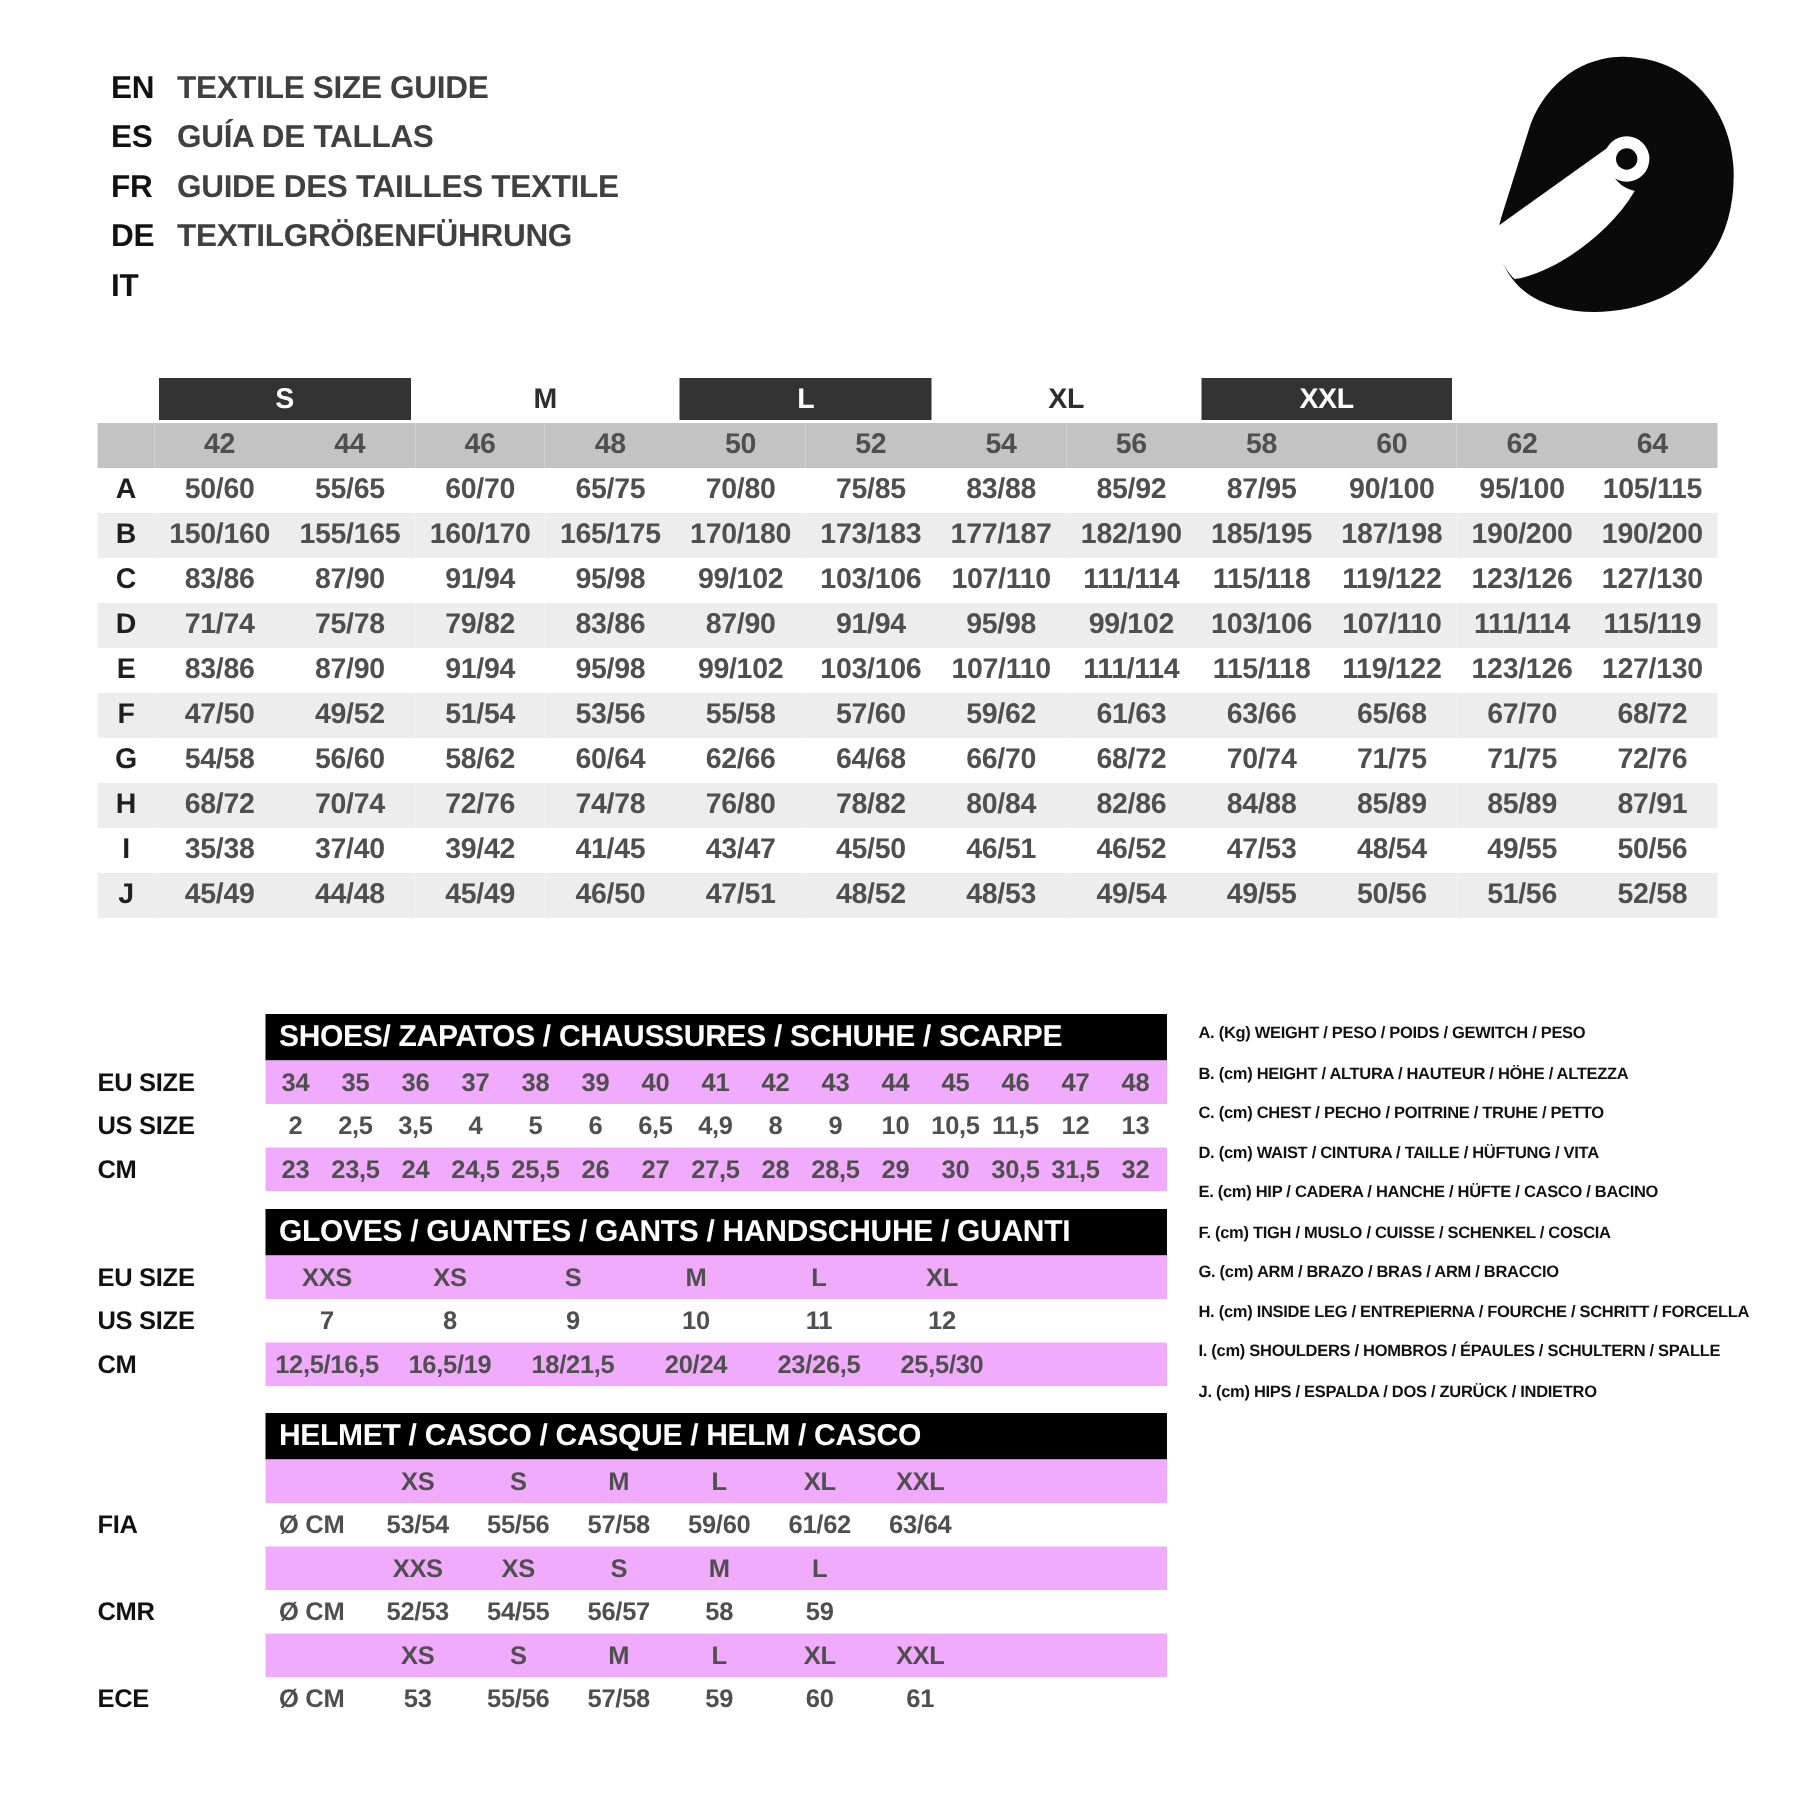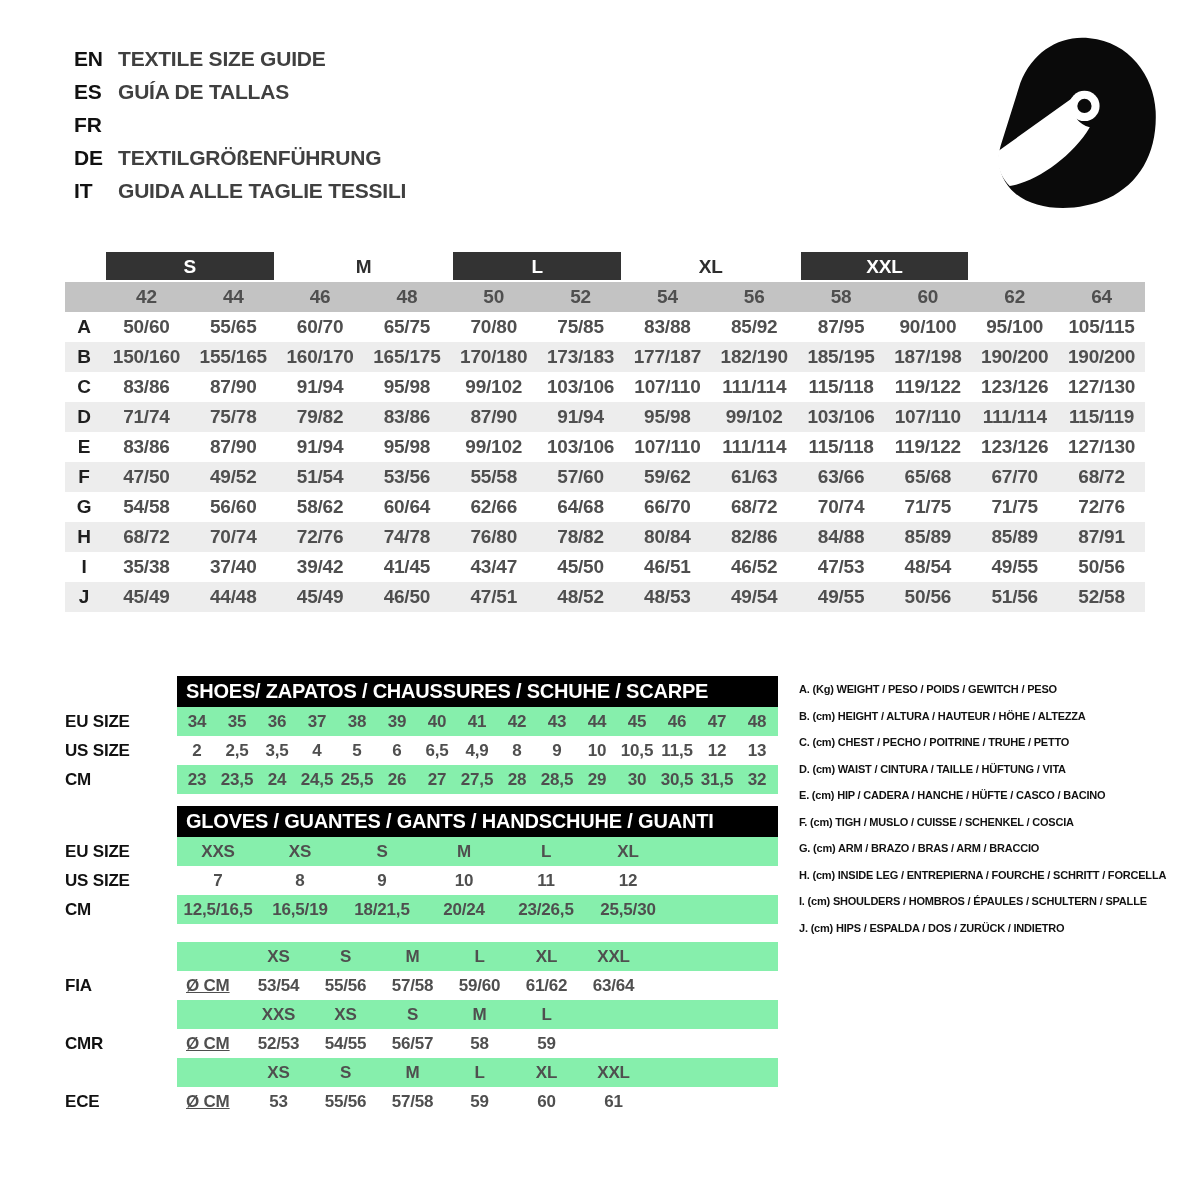--- a/index.html
+++ b/index.html
@@ -31,27 +31,27 @@
   tbody.mrows th.rletter{color:#1f1f1f;}
   tbody.mrows tr:nth-child(even){background:#ededed;}
 
   
   .block{position:absolute;left:65px;width:713px;}
   .block .bar{margin-left:112px;height:31px;line-height:31px;background:#000000;
               color:#ffffff;font-size:20px;padding-left:9px;box-sizing:border-box;}
   .trow{display:flex;height:29px;line-height:29px;}
   .trow .lbl{width:112px;font-size:17px;color:#111;box-sizing:border-box;}
   .trow .rowbody{flex:1;display:flex;}
-  .rowbody.stripe{background:#86efac;}
+  .rowbody.stripe{background:#f0abfc;}
   .cells{display:flex;}
   .c{text-align:center;font-size:17px;color:#4f4f4f;}
   .shoes-cells .c{width:40px;}
   .gloves-cells .c{width:82px;}
   .helmet-cells .c{width:67px;}
-  .dcol{width:68px;padding-left:9px;font-size:17px;color:#4f4f4f;box-sizing:border-box;text-decoration:underline;}
+  .dcol{width:68px;padding-left:9px;font-size:17px;color:#4f4f4f;box-sizing:border-box;}
   .blk-shoes{top:676px;}
   .blk-gloves{top:806px;}
   .blk-helmet{top:942px;}
   .std{color:#111;}
 
   
   .legend{position:absolute;left:799px;top:676px;width:374px;}
   .litem{margin:0;font-size:11px;line-height:26.5px;color:#111;}
 </style>
 </head>
@@ -65,30 +65,30 @@
     <span class="ltitle">TEXTILE SIZE GUIDE</span>
   </div>
 
   <div class="lrow">
     <span class="lcode">ES</span>
     <span class="ltitle">GUÍA DE TALLAS</span>
   </div>
 
   <div class="lrow">
     <span class="lcode">FR</span>
+    <span class="ltitle">GUIDE DES TAILLES TEXTILE</span>
   </div>
 
   <div class="lrow">
     <span class="lcode">DE</span>
     <span class="ltitle">TEXTILGRÖßENFÜHRUNG</span>
   </div>
 
   <div class="lrow">
     <span class="lcode">IT</span>
-    <span class="ltitle">GUIDA ALLE TAGLIE TESSILI</span>
   </div>
 </header>
 
   <div class="helmet-icon">
     <svg viewBox="0 0 100 100" xmlns="http://www.w3.org/2000/svg" aria-hidden="true">
       <path d="M60 3 C82 5 96 24 97 44 C98 66 89 84 70 93 C52 101 30 100 18 90
                C10 83 7 73 10 63 L21 28 C28 10 44 1 60 3 Z" fill="#0a0a0a"></path>
       <path d="M9 66 L51 36 C49 44 52 51 60 53 C50 70 29 84 15 86
                C10 81 7 74 9 66 Z" fill="#ffffff"></path>
       <circle cx="57" cy="41" r="8.5" fill="#ffffff"></circle>
@@ -607,20 +607,21 @@
 
   <div class="c">23/26,5</div>
 
   <div class="c">25,5/30</div>
 </div>
         </div>
     </div>
   </section>
 
   <section class="block blk-helmet">
+    <div class="bar">HELMET / CASCO / CASQUE / HELM / CASCO</div>
 
     <div class="trow">
       <div class="lbl"></div>
       <div class="rowbody stripe">
           <div class="dcol"></div>
         <div class="cells helmet-cells">
   <div class="c">XS</div>
 
   <div class="c">S</div>
 

